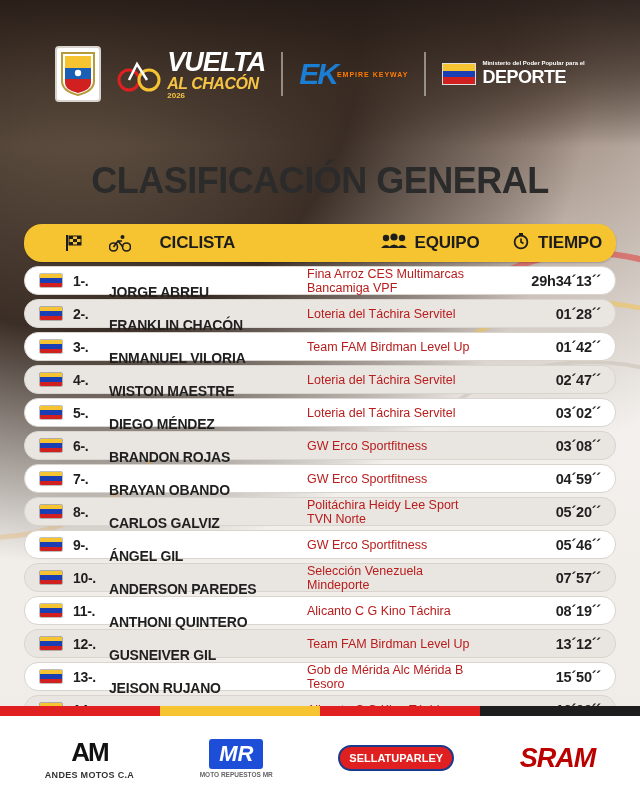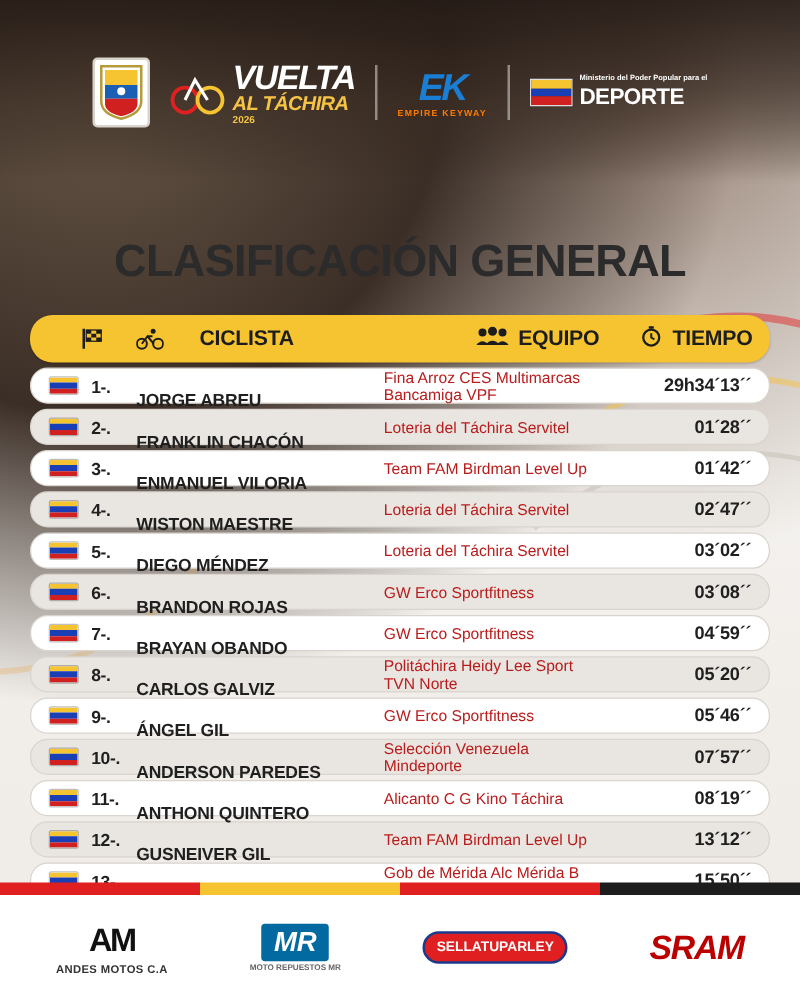--- a/index.html
+++ b/index.html
@@ -57,38 +57,38 @@
   .logo-text { line-height: 1; }
   .logo-text .l1 {
     font-size: 27px; font-weight: 900; letter-spacing: -1px; color: #fff;
     font-style: italic;
   }
   .logo-text .l2 {
     font-size: 16px; font-weight: 800; color: #f6c445; font-style: italic; letter-spacing: -.5px;
   }
   .logo-text .l3 { font-size: 8px; font-weight:700; color:#f6c445; }
   .divider-v { width: 2px; height: 44px; background: rgba(255,255,255,.45); }
-  .logo-ek { display:flex; flex-direction:column; align-items:center; }
+  .logo-ek { display:flex; flex-direction:row; align-items:center; }
   .ek-glyph { font-size: 30px; font-weight: 900; font-style: italic; color: #1a7fd4; letter-spacing: -2px; }
   .ek-sub { font-size: 7px; color:#ff7a00; font-weight:800; letter-spacing:1px;}
   .logo-deporte { display:flex; align-items:center; gap:6px;}
   .flag-ve { width: 34px; height: 22px; border:1px solid #ddd; display:flex; flex-direction:column; }
   .flag-ve i { display:block; height:33.33%; }
   .deporte-txt .d1 { font-size:6px; color:#fff; font-weight:700; line-height:1.1;}
   .deporte-txt .d2 { font-size:18px; color:#fff; font-weight:900; letter-spacing:-.5px;}
 
   
   .title {
     position: relative;
     text-align: center;
     font-size: 36px;
     font-weight: 900;
     letter-spacing: -0.5px;
     color: #2b2b2b;
-    margin-top: 40px;
+    margin-top: 12px;
   }
 
   
   .table-wrap { position: relative; margin: 22px 24px 0 24px; }
   .thead {
     display: flex; align-items: center;
     background: #f6c430;
     border-radius: 18px;
     height: 38px;
     padding: 0 14px;
@@ -131,21 +131,21 @@
   .footer {
     position:absolute; left:0; right:0; bottom:0; height: 84px;
     background: #ffffff;
     display:flex; align-items:center; justify-content:space-around;
     padding: 0 12px;
   }
   .sponsor { display:flex; flex-direction:column; align-items:center; gap:2px; }
   .sp-name { font-size: 9px; font-weight: 800; color:#333; letter-spacing:.3px;}
   .sp-sub { font-size:6.5px; color:#666; font-weight:600;}
   .am-mark { font-size: 26px; font-weight:900; color:#111; letter-spacing:-2px;}
-  .mr-box { background:#0369a1; color:#fff; font-size:22px; font-weight:900; padding:2px 10px; border-radius:3px; font-style:italic;}
+  .mr-box { background:#1d4ed8; color:#fff; font-size:22px; font-weight:900; padding:2px 10px; border-radius:3px; font-style:italic;}
   .sella { background:#e02020; color:#fff; font-size:11px; font-weight:900; padding:5px 9px; border-radius:14px; border:2px solid #1b3a8c;}
   .sram { font-size: 27px; font-weight: 900; color:#b00; letter-spacing:-1px; font-style:italic;}
   .bdv { display:flex; align-items:center; gap:6px;}
   .bdv-flag { width: 16px; height: 30px; display:flex; flex-direction:column; border-radius:2px; overflow:hidden;}
   .bdv-flag i { flex:1; }
   .bdv-t1 { font-size: 21px; font-weight:900; color:#0a2a6b; letter-spacing:-.5px;}
   .bdv-t2 { font-size: 7px; color:#444; font-weight:700;}
 </style>
 </head>
 <body>
@@ -174,21 +174,21 @@
       <div class="logo-vuelta">
         <div class="v-mark">
           <svg width="44" height="44" viewBox="0 0 44 44">
             <circle cx="12" cy="28" r="10" fill="none" stroke="#e02020" stroke-width="3"></circle>
             <circle cx="32" cy="28" r="10" fill="none" stroke="#f6c430" stroke-width="3"></circle>
             <path d="M12 28 L20 12 L30 28" fill="none" stroke="#fff" stroke-width="2.5"></path>
           </svg>
         </div>
         <div class="logo-text">
           <div class="l1">VUELTA</div>
-          <div class="l2">AL TÁCHIRA</div>
+          <div class="l2">AL CHACÓN</div>
           <div class="l3">2026</div>
         </div>
       </div>
 
       <div class="divider-v"></div>
 
       <div class="logo-ek">
         <div class="ek-glyph">EK</div>
         <div class="ek-sub">EMPIRE KEYWAY</div>
       </div>

